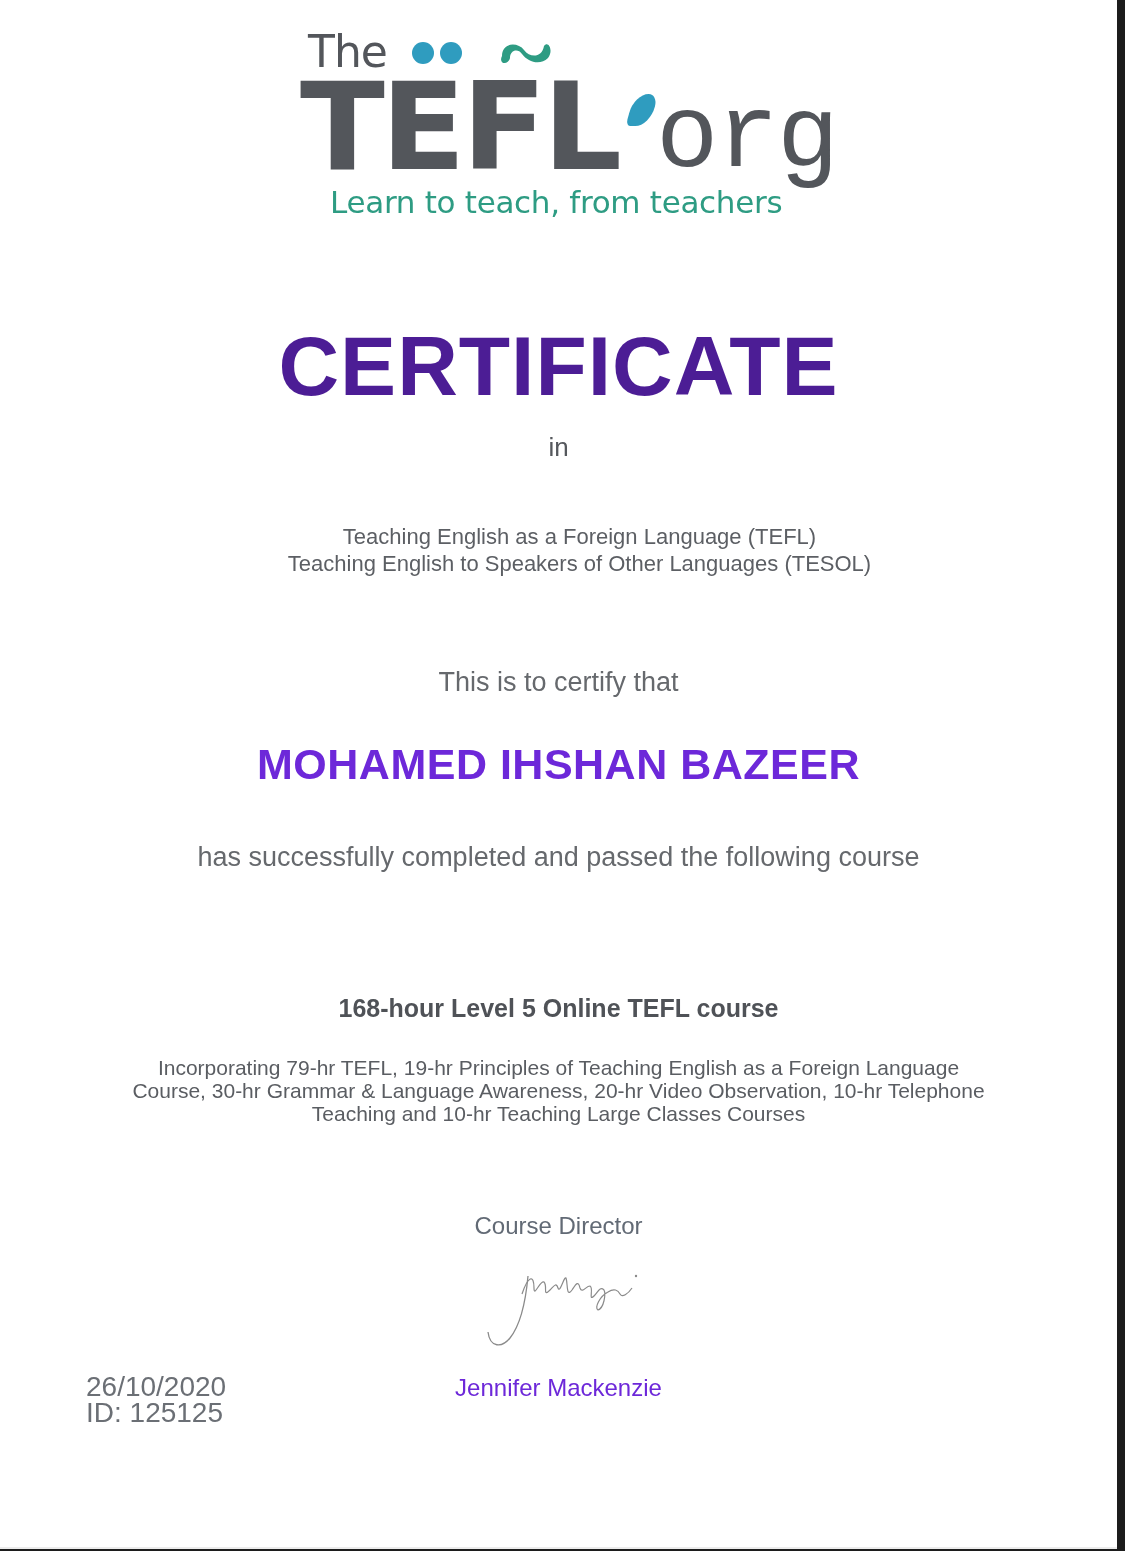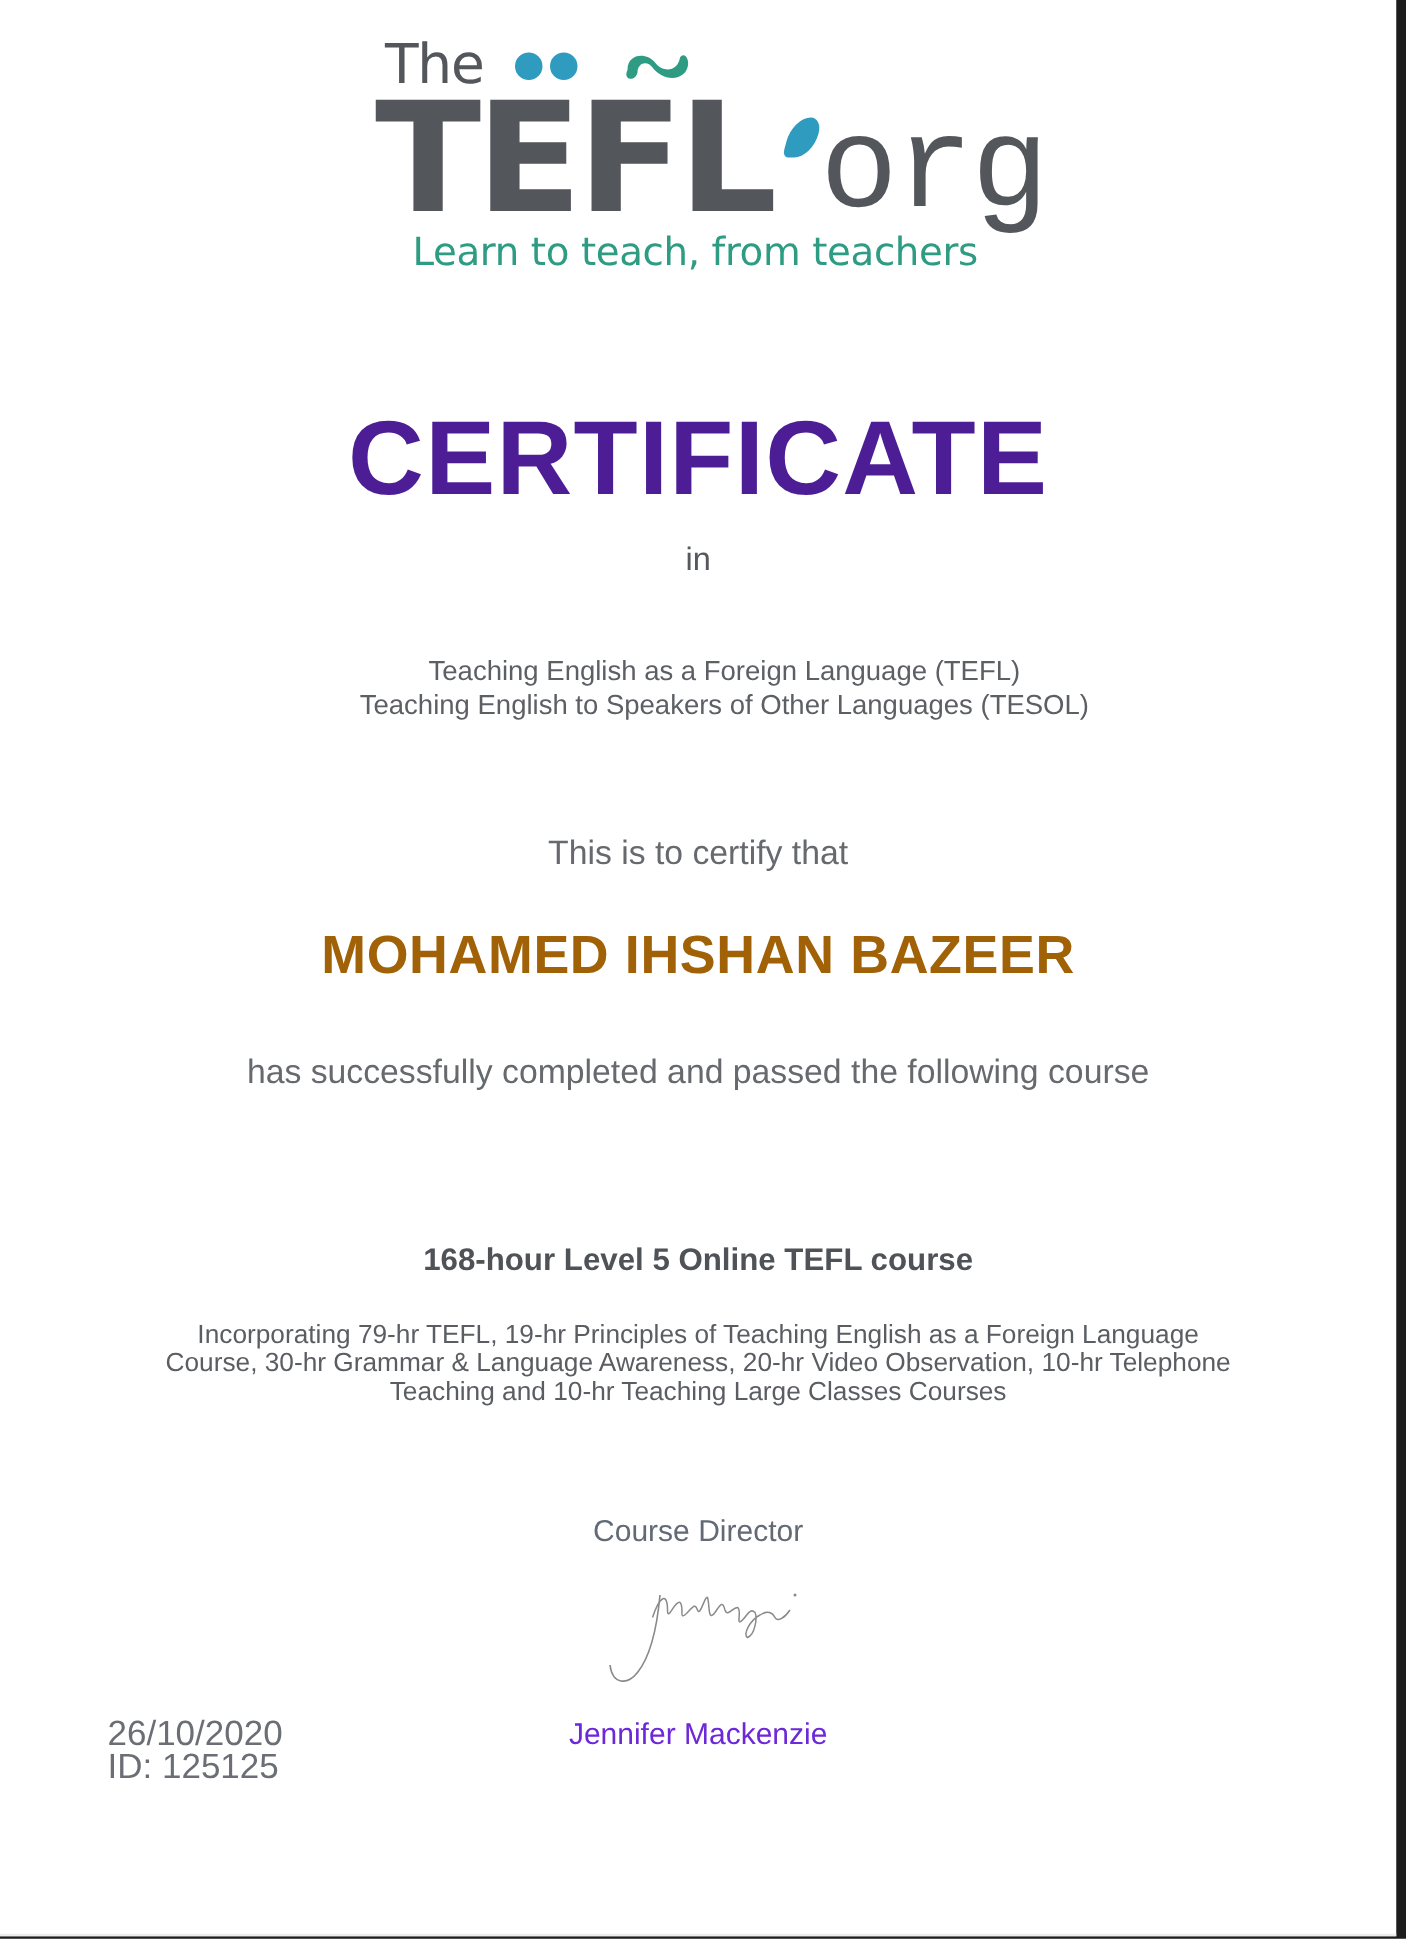--- a/index.html
+++ b/index.html
@@ -40,21 +40,21 @@
       position: absolute; left: 30px; top: 162px; font-size: 31px; color: #2e9c83;
       font-family: "DejaVu Sans", sans-serif; letter-spacing: -0.3px; white-space: nowrap;
     }
 
     .cert-title {
       top: 318px; font-size: 84px; font-weight: bold; color: #4c1d95; letter-spacing: 1px;
     }
     .in-word { top: 432px; font-size: 26px; color: #55585d; }
     .subject { top: 523px; font-size: 22px; color: #5c5f64; line-height: 27px; padding-left: 21px; }
     .certify { top: 636px; font-size: 27px; color: #66696d; margin-top: 31px; }
-    .recipient { top: 740px; font-size: 43px; font-weight: bold; color: #a16207; letter-spacing: 0.5px; }
+    .recipient { top: 740px; font-size: 43px; font-weight: bold; color: #6d28d9; letter-spacing: 0.5px; }
     .completed { top: 842px; font-size: 27px; color: #66696d; }
     .course-name { top: 994px; font-size: 25px; font-weight: bold; color: #4f5257; }
     .course-desc { top: 1056px; font-size: 21px; color: #5a5d62; line-height: 23px; padding: 0 130px; box-sizing: border-box; }
     .director-label { top: 1212px; font-size: 24px; color: #626a75; }
     .signature { position: absolute; left: 482px; top: 1268px; width: 170px; height: 85px; }
     .director-name { top: 1374px; font-size: 24px; color: #6d28d9; }
     .date-id { left: 86px; top: 1374px; font-size: 28px; color: #6b6f75; line-height: 26px; }
   </style>
 </head>
 <body>

